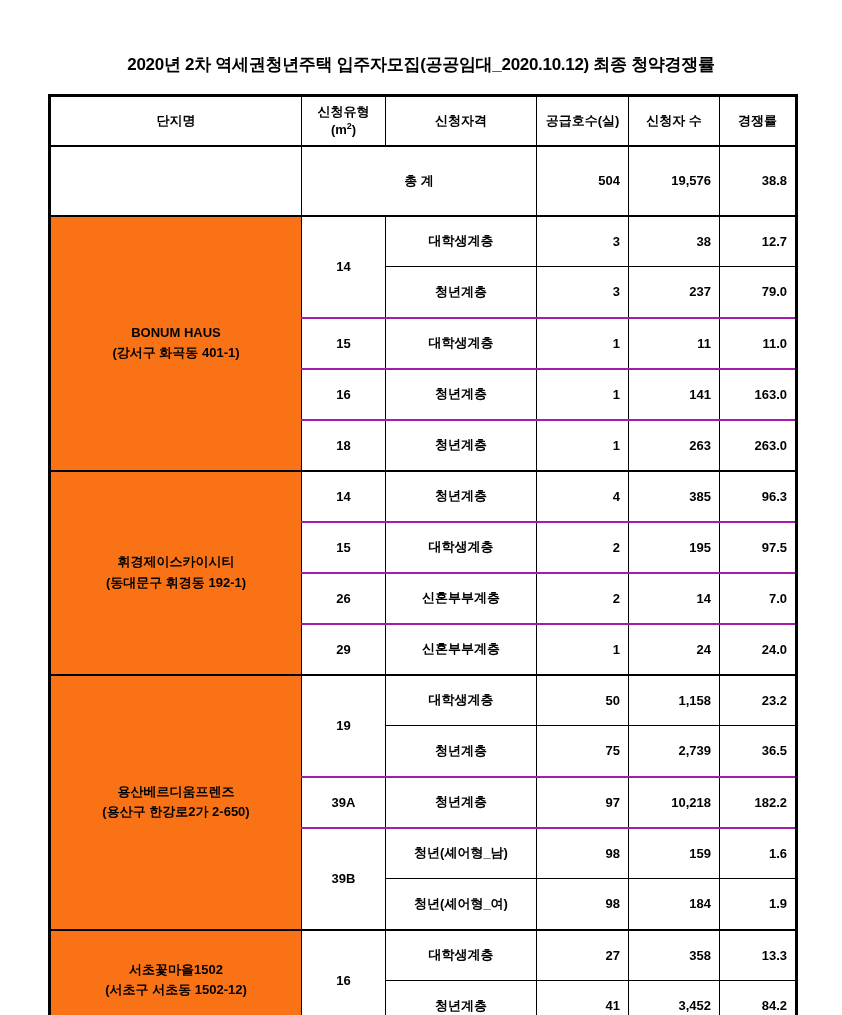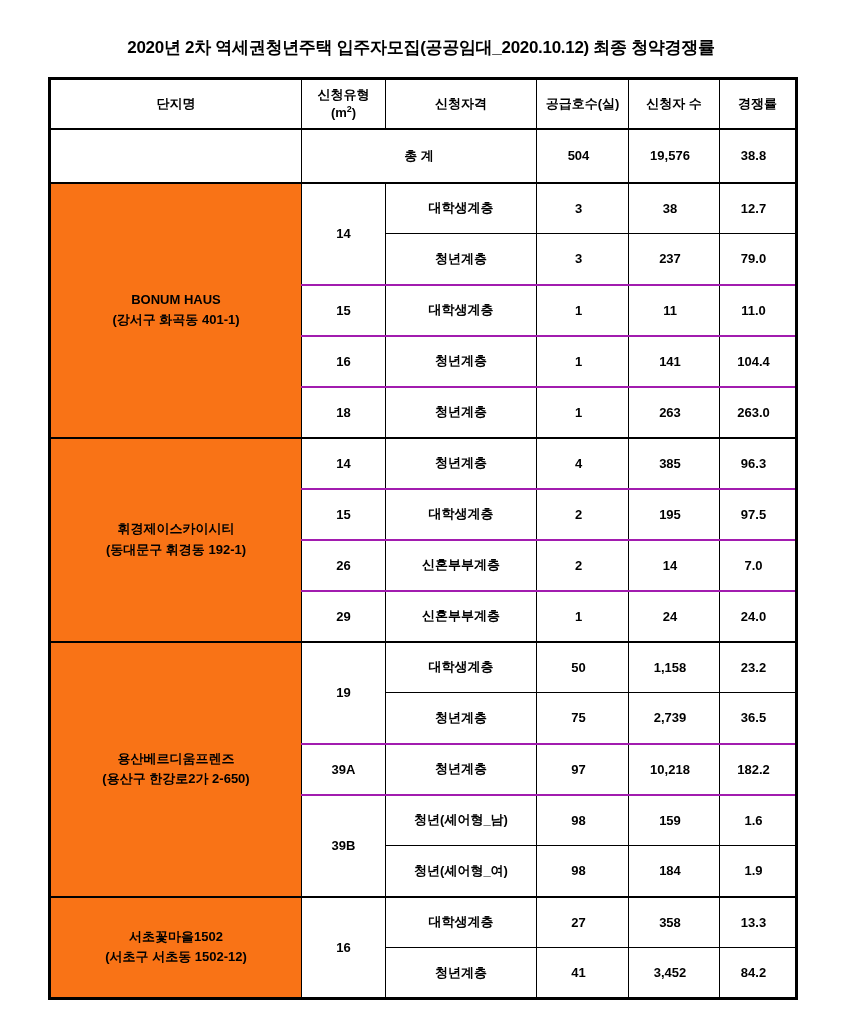--- a/index.html
+++ b/index.html
@@ -9,21 +9,21 @@
     font-family: "Liberation Sans", "DejaVu Sans", sans-serif;
     color: #000;
   }
   .page {
     width: 842px;
     height: 1015px;
     position: relative;
     background: #ffffff;
   }
   .title {
-    padding-top: 36px;
+    padding-top: 53px;
     text-align: center;
     font-size: 17px;
     font-weight: 700;
     letter-spacing: -0.3px;
     color: #000;
   }
   table.tbl {
     border-collapse: collapse;
     table-layout: fixed;
     width: 747px;
@@ -36,34 +36,34 @@
     font-size: 13px;
     font-weight: 700;
     text-align: center;
     vertical-align: middle;
     padding: 0;
     color: #000;
     overflow: hidden;
   }
   tr.header-row { height: 50px; margin-top: 20px; }
   tr.header-row th { border-bottom: 2px solid #000; line-height: 1.35; }
-  tr.total-row { height: 54px; }
+  tr.total-row { height: 70px; }
   tbody tr { height: 51px; }
   
   tr.row-group td { border-top: 2.5px solid #000; }
   tr.row-type  td { border-top: 2px solid #a21caf; }
   tr.row-sub   td { border-top: 1px solid #000; }
   
   td.complex {
     background: #f97316;
     line-height: 1.55;
     font-size: 13px;
   }
   td.num {
-    text-align: center;
+    text-align: right;
     padding-right: 8px;
   }
   sup { font-size: 9px; vertical-align: super; line-height: 0; }
 </style>
 </head>
 <body>
 
 <div class="page">
 
   <h1 class="title">2020년 2차 역세권청년주택 입주자모집(공공임대_2020.10.12) 최종 청약경쟁률</h1>
@@ -121,21 +121,21 @@
         <td>대학생계층</td>
         <td class="num">1</td>
         <td class="num">11</td>
         <td class="num">11.0</td>
       </tr>
       <tr class="row-type">
         <td>16</td>
         <td>청년계층</td>
         <td class="num">1</td>
         <td class="num">141</td>
-        <td class="num">104.4</td>
+        <td class="num">163.0</td>
       </tr>
       <tr class="row-type">
         <td>18</td>
         <td>청년계층</td>
         <td class="num">1</td>
         <td class="num">263</td>
         <td class="num">263.0</td>
       </tr>
 
       <tr class="row-group">

